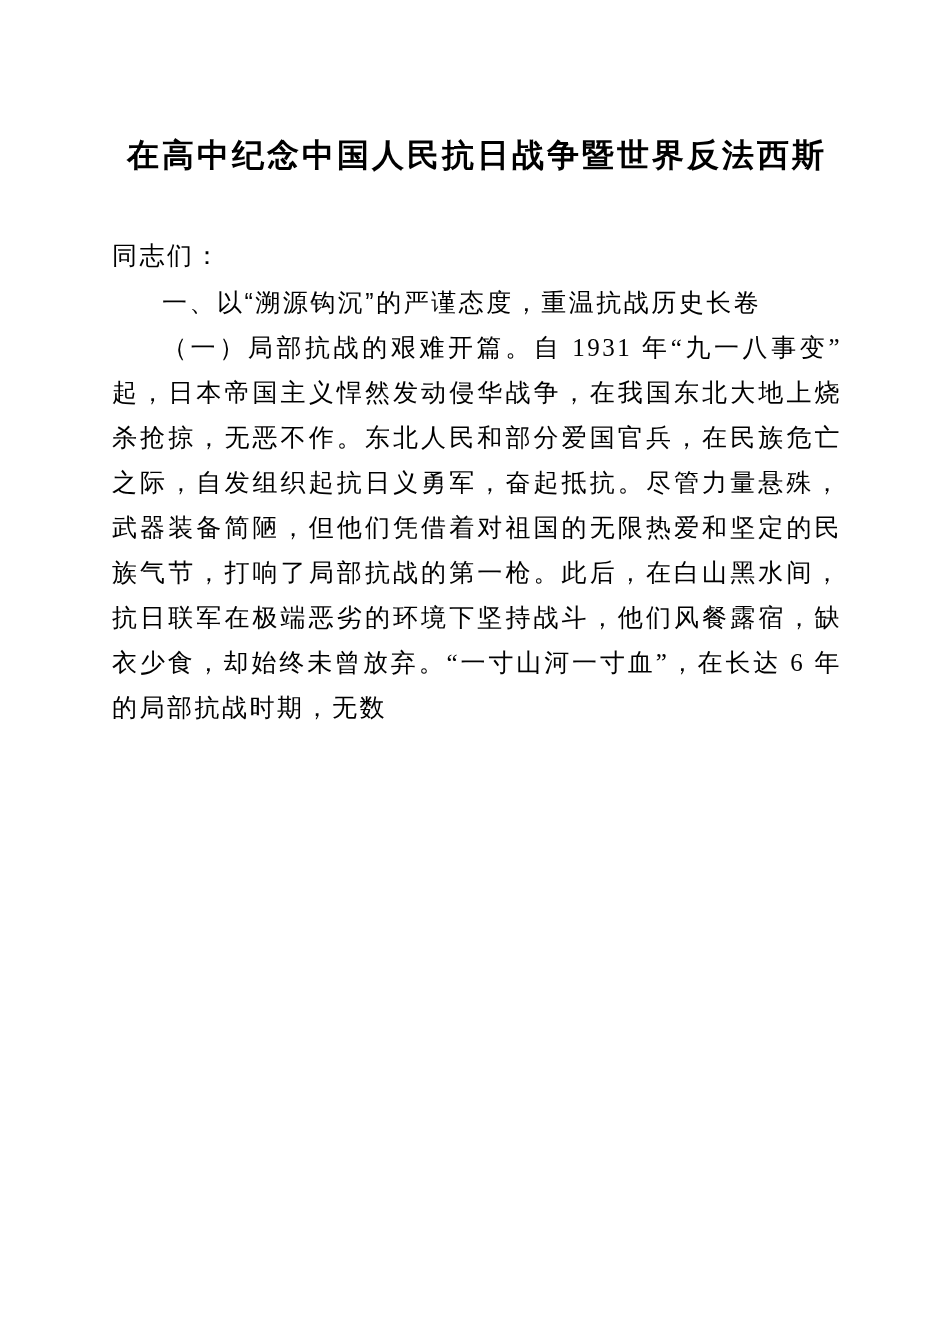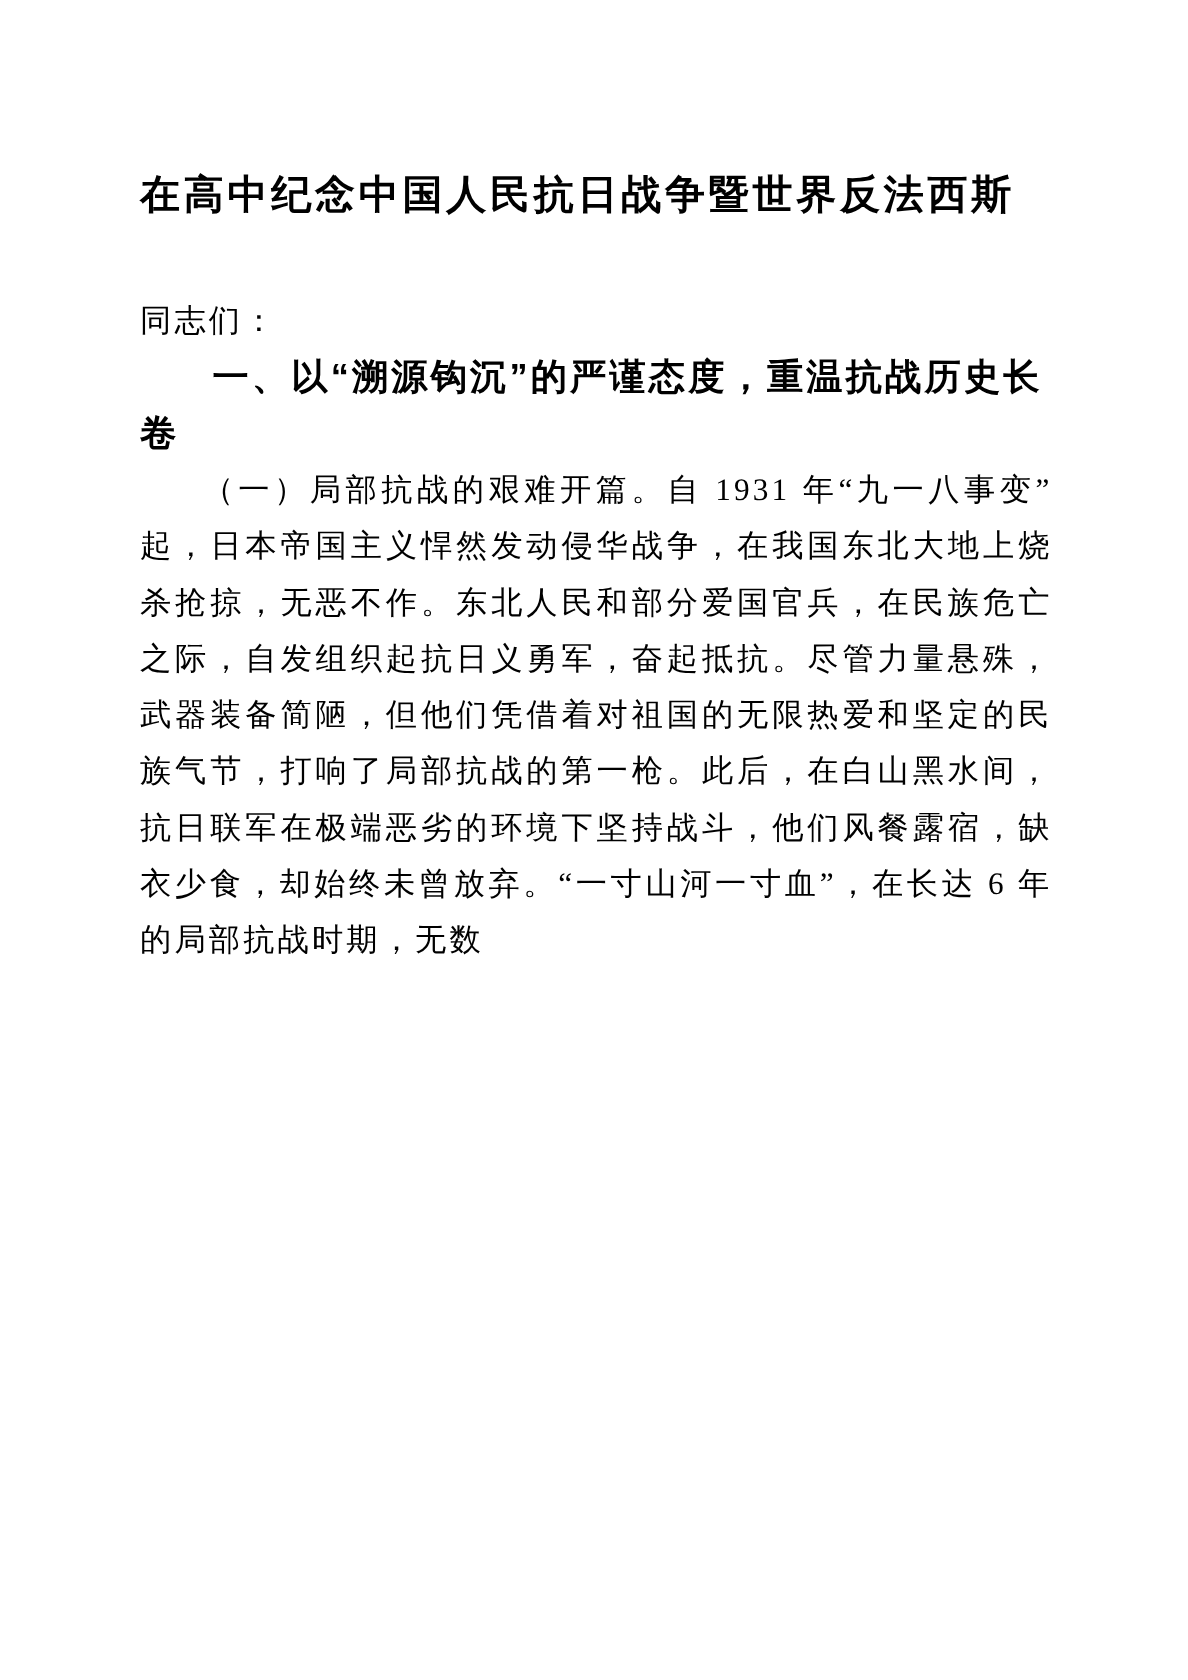--- a/index.html
+++ b/index.html
@@ -20,44 +20,46 @@
     height: 1344px;
     padding: 132px 108px 0 112px;
     background: #ffffff;
   }
   .doc-title {
     margin: 0 0 56px 0;
     font-family: "Liberation Sans", "DejaVu Sans", sans-serif;
     font-weight: bold;
     font-size: 32px;
     line-height: 47px;
+    text-align: center;
     letter-spacing: 3px;
   }
   .title-line {
     display: block;
   }
   .salutation {
     margin: 0;
     font-size: 25px;
     line-height: 45px;
     letter-spacing: 2.5px;
+    font-family: Liberation Mono, monospace;
   }
   .para {
     margin: 0;
     font-size: 25px;
     line-height: 45px;
     letter-spacing: 2.5px;
     text-align: justify;
     text-indent: 2em;
   }
   .heading {
     margin: 0;
     font-family: "Liberation Sans", "DejaVu Sans", sans-serif;
-    font-weight: bold;
-    font-size: 29px;
+    font-weight: normal;
+    font-size: 25px;
     line-height: 45px;
     letter-spacing: 2.5px;
     text-indent: 2em;
   }
   .lead {
     
     font-weight: 400;
   }
 </style>
 </head>

